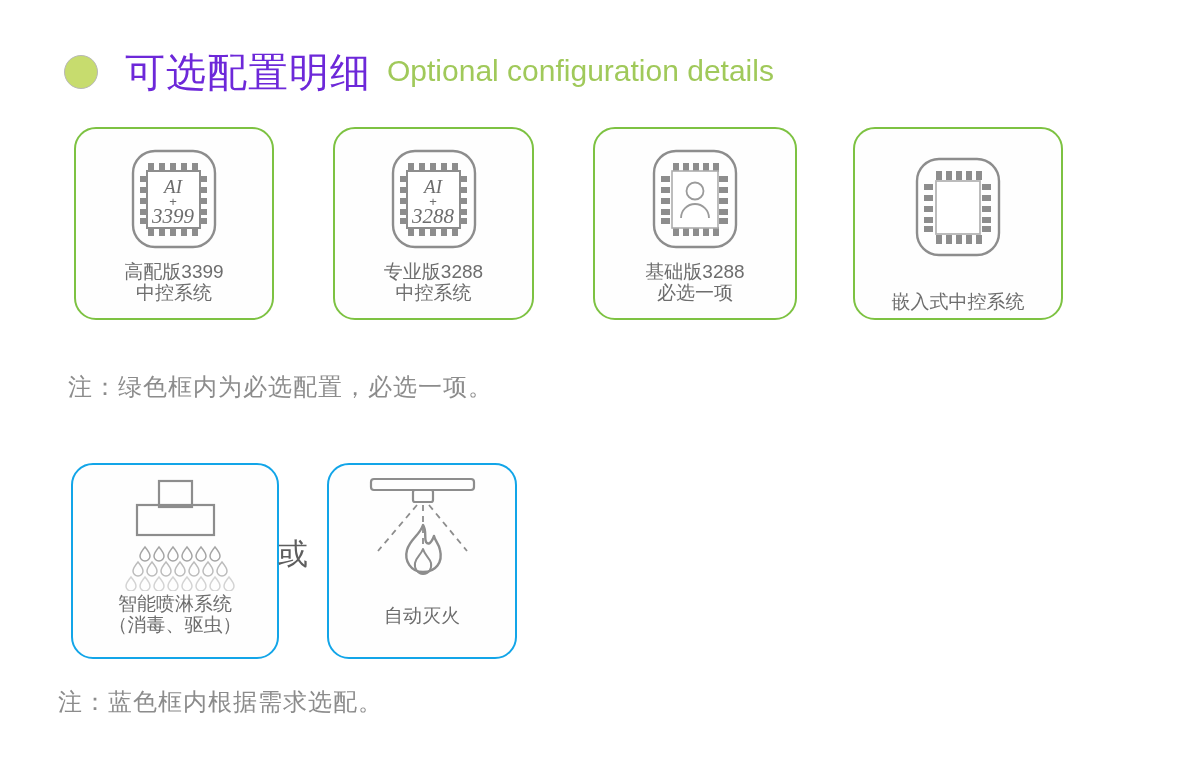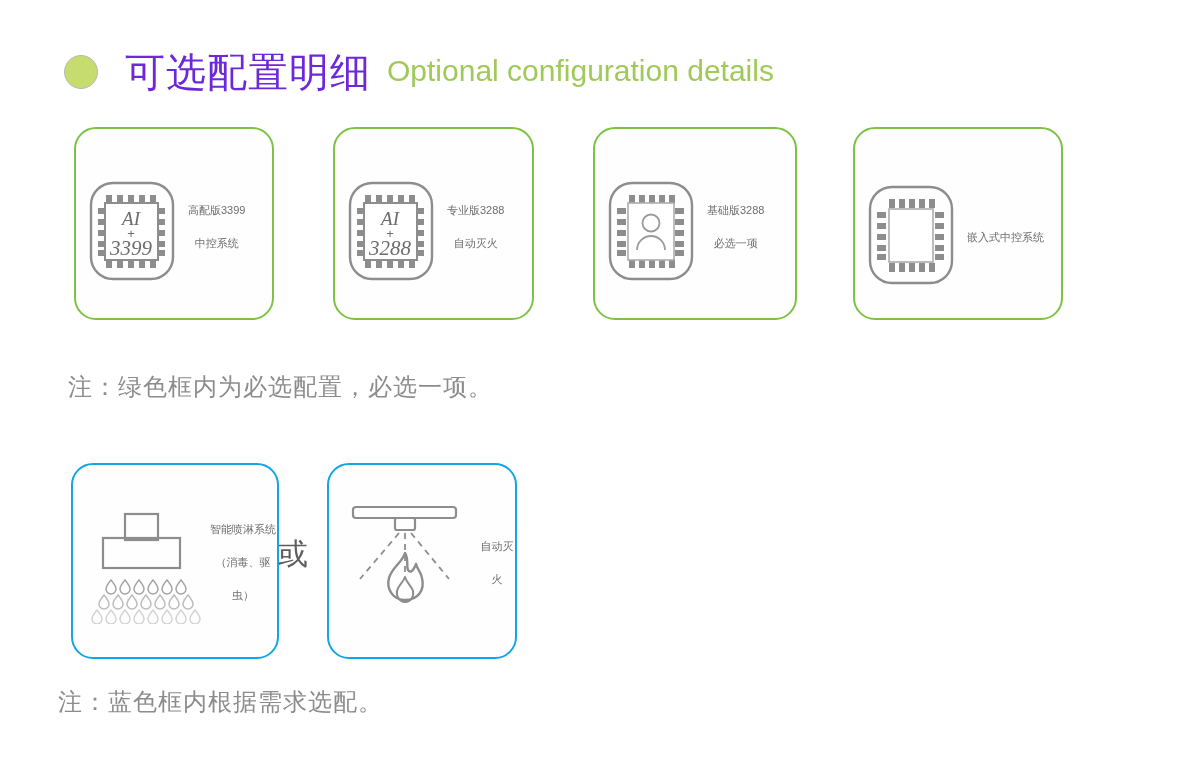--- a/index.html
+++ b/index.html
@@ -56,39 +56,39 @@
     position: absolute;
   }
   #row-green { left: 0; top: 127px; }
   #row-blue  { left: 0; top: 463px; }
 
   .card {
     position: absolute;
     box-sizing: border-box;
     background: #fefefe;
     display: flex;
-    flex-direction: row;
+    flex-direction: column;
     align-items: center;
   }
   .card.green {
     border: 2px solid #7dc242;
     border-radius: 22px;
   }
   .card.blue {
     border: 2.5px solid #12a5e8;
     border-radius: 22px;
   }
 
   .card-icon {
     margin-top: 14px;
     flex: 0 0 auto;
   }
   .card-label {
-    font-size: 11px;
-    line-height: 33px;
+    font-size: 19px;
+    line-height: 21px;
     color: #6d6d6d;
     text-align: center;
     white-space: pre-line;
   }
   .card.green .card-label { margin-top: 6px; }
   .card.blue .card-label { margin-top: 2px; }
 
   .card-single .card-label { margin-top: 14px; }
 
   
@@ -178,21 +178,21 @@
             <rect x="80" y="66" width="9" height="6"></rect>
           <rect x="80" y="75" width="9" height="6"></rect>
         </g>
         <rect x="29" y="28" width="53" height="57" fill="#ffffff" stroke="#8d8d8d" stroke-width="2"></rect>
         <text x="55" y="50" text-anchor="middle" font-family="'Liberation Serif',serif" font-style="italic" font-size="19" fill="#6d6d6d">AI</text>
         <text x="55" y="63" text-anchor="middle" font-family="'Liberation Sans',sans-serif" font-size="13" fill="#6d6d6d">+</text>
         <text x="55" y="80" text-anchor="middle" font-family="'Liberation Serif',serif" font-style="italic" font-size="21" fill="#6d6d6d">3288</text>
       </svg>
     </div>
     <div class="card-label">专业版3288
-自动灭火</div>
+中控系统</div>
   </div>
 
   <div class="card green" style="left:593px; top:0; width:204px; height:193px;">
     <div class="card-icon">
       <svg width="112" height="112" viewBox="0 0 112 112">
         <rect x="15" y="8" width="82" height="96" rx="22" ry="22" fill="none" stroke="#8d8d8d" stroke-width="2.4"></rect>
         <g fill="#8d8d8d">
           <rect x="34" y="20" width="6" height="9"></rect>
             <rect x="44" y="20" width="6" height="9"></rect>
           <rect x="54" y="20" width="6" height="9"></rect>

